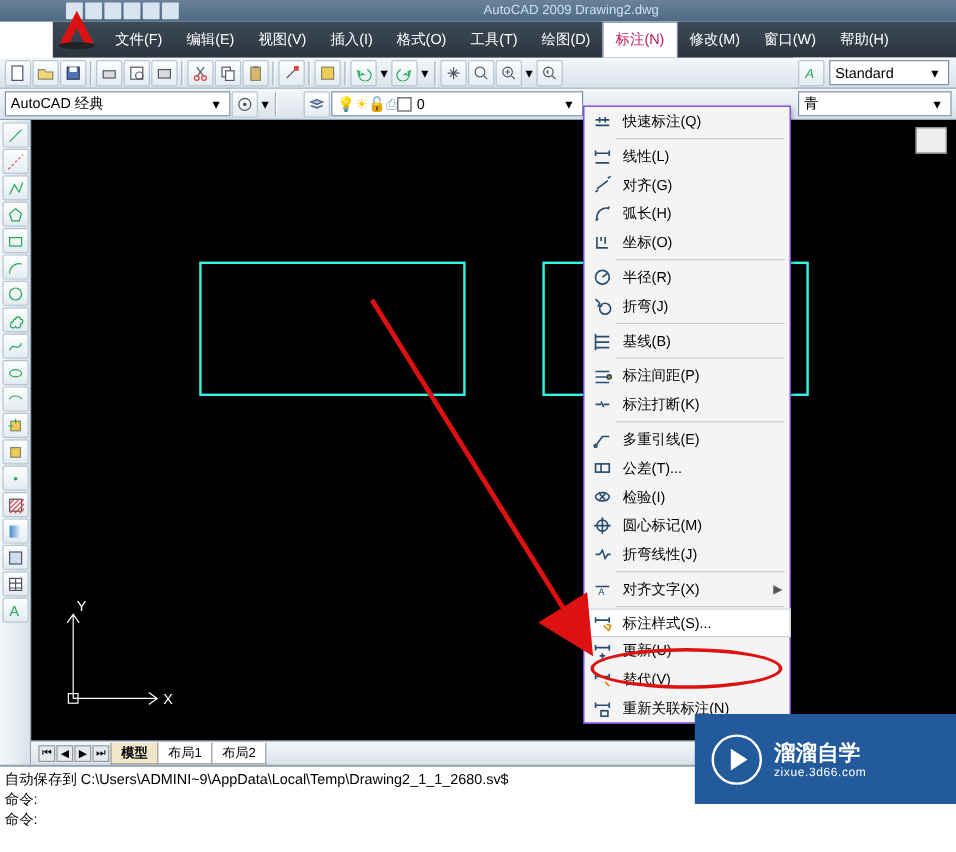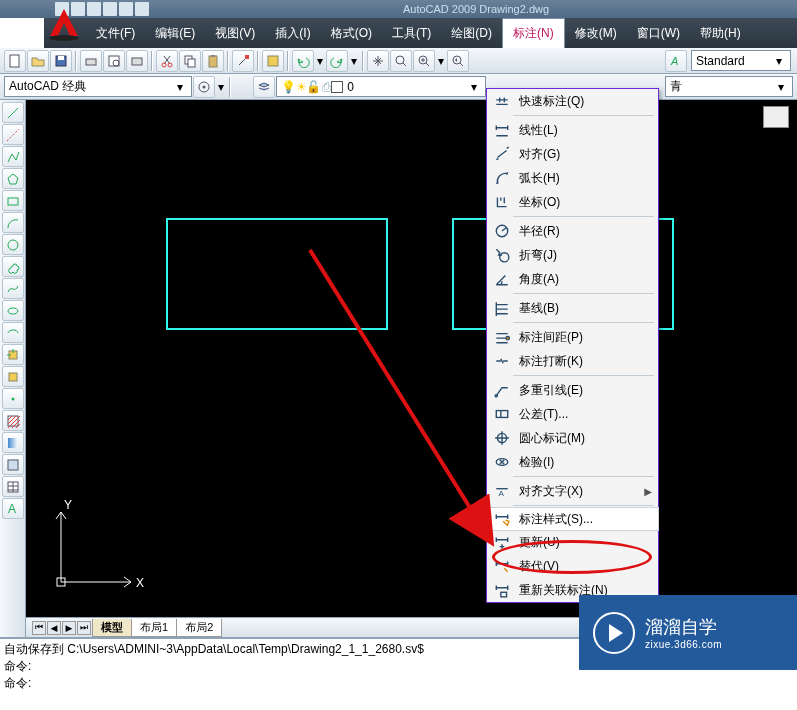--- a/index.html
+++ b/index.html
@@ -65,21 +65,21 @@
     
     
     .cmd { height: 56px; background:#fff; border-top:2px solid #8ea3b5; font-family:"SimSun",monospace; font-size:12px; padding:2px 4px; line-height:1.4; overflow:hidden;}
     .cmd-line { white-space: pre; }
     
     
     .watermark { position:absolute; right:0; bottom:40px; width:218px; height:75px; background:#235a9c; display:flex; align-items:center; gap:10px; padding:0 14px; z-index:20;}
     .wm-play { width:42px; height:42px; border:2px solid #fff; border-radius:50%; display:flex; align-items:center; justify-content:center;}
     .wm-play::before { content:""; border-left:14px solid #fff; border-top:9px solid transparent; border-bottom:9px solid transparent; margin-left:3px;}
     .wm-text { color:#fff; }
-    .wm-main { font-size:18px; font-weight:normal;}
+    .wm-main { font-size:18px; font-weight:bold;}
     .wm-sub { font-size:10px; letter-spacing:0.5px;}
     
     
     .right-combos { position:absolute; right:0; top:48px; display:flex; flex-direction:column; }
     .rc-row { height:26px; background: linear-gradient(#f4f7fa,#d9e2ea); border-bottom:1px solid #8ea3b5; display:flex; align-items:center; padding:0 4px; gap:4px;}
     
     
     .navcube { position:absolute; right:8px; top:6px; width:26px; height:22px; border:1px solid #888; background:#eee;}
   </style>
 </head>
@@ -465,28 +465,20 @@
     </div>
     <div class="dd-item">
       <span class="dd-icon">
         <svg viewBox="0 0 14 14">
           <circle cx="9" cy="9" r="4"></circle>
           <path d="M2 2l3 3l-1 2l3 0"></path>
         </svg>
       </span>
       <span class="dd-label">折弯(J)</span>
     </div>
-    <div class="dd-item">
-      <span class="dd-icon">
-        <svg viewBox="0 0 14 14">
-          <path d="M2 12l8-8M2 12h10M6 12a4 4 0 0 0 1-3"></path>
-        </svg>
-      </span>
-      <span class="dd-label">角度(A)</span>
-    </div>
     <div class="dd-sep"></div>
     <div class="dd-item">
       <span class="dd-icon">
         <svg viewBox="0 0 14 14">
           <path d="M2 4h10M2 8h10M2 12h10M2 2v12"></path>
         </svg>
       </span>
       <span class="dd-label">基线(B)</span>
     </div>
     <div class="dd-sep"></div>
@@ -522,34 +514,42 @@
         <svg viewBox="0 0 14 14">
           <rect x="2" y="4" width="10" height="6"></rect>
           <path d="M6 4v6"></path>
         </svg>
       </span>
       <span class="dd-label">公差(T)...</span>
     </div>
     <div class="dd-item">
       <span class="dd-icon">
         <svg viewBox="0 0 14 14">
+          <ellipse cx="7" cy="7" rx="5" ry="3"></ellipse>
+          <path d="M5 5l4 4M9 5l-4 4"></path>
+        </svg>
+      </span>
+      <span class="dd-label">检验(I)</span>
+    </div>
+    <div class="dd-item">
+      <span class="dd-icon">
+        <svg viewBox="0 0 14 14">
           <circle cx="7" cy="7" r="4"></circle>
           <path d="M7 1v12M1 7h12"></path>
         </svg>
       </span>
       <span class="dd-label">圆心标记(M)</span>
     </div>
     <div class="dd-item">
       <span class="dd-icon">
         <svg viewBox="0 0 14 14">
-          <ellipse cx="7" cy="7" rx="5" ry="3"></ellipse>
-          <path d="M5 5l4 4M9 5l-4 4"></path>
-        </svg>
-      </span>
-      <span class="dd-label">检验(I)</span>
+          <path d="M2 7h3l2-3l2 6l2-3h2"></path>
+        </svg>
+      </span>
+      <span class="dd-label">折弯线性(J)</span>
     </div>
     <div class="dd-sep"></div>
     <div class="dd-item">
       <span class="dd-icon">
         <svg viewBox="0 0 14 14">
           <path d="M2 5h10"></path>
           <text x="4" y="11" font-size="7" stroke="none" fill="#2a4d6e">A</text>
         </svg>
       </span>
       <span class="dd-label">对齐文字(X)</span>
@@ -598,21 +598,21 @@
   <defs>
       <marker id="ah" markerWidth="12" markerHeight="12" refX="10" refY="6" orient="auto">
         <path d="M0 0 L12 6 L0 12 z" fill="#d11"></path>
       </marker>
     </defs>
   <line x1="10" y1="10" x2="190" y2="300" stroke="#d11" stroke-width="4" marker-end="url(#ah)"></line>
 </svg>
 <div class="anno-ellipse"></div>
 
 <div class="cmd">
-  <div class="cmd-line">自动保存到 C:\Users\ADMINI~3\AppData\Local\Temp\Drawing2_1_1_2680.sv$</div>
+  <div class="cmd-line">自动保存到 C:\Users\ADMINI~9\AppData\Local\Temp\Drawing2_1_1_2680.sv$</div>
   <div class="cmd-line">命令:</div>
   <div class="cmd-line">命令:</div>
 </div>
 
 <div class="watermark">
   <div class="wm-play"></div>
   <div class="wm-text">
     <div class="wm-main">溜溜自学</div>
     <div class="wm-sub">zixue.3d66.com</div>
   </div>

